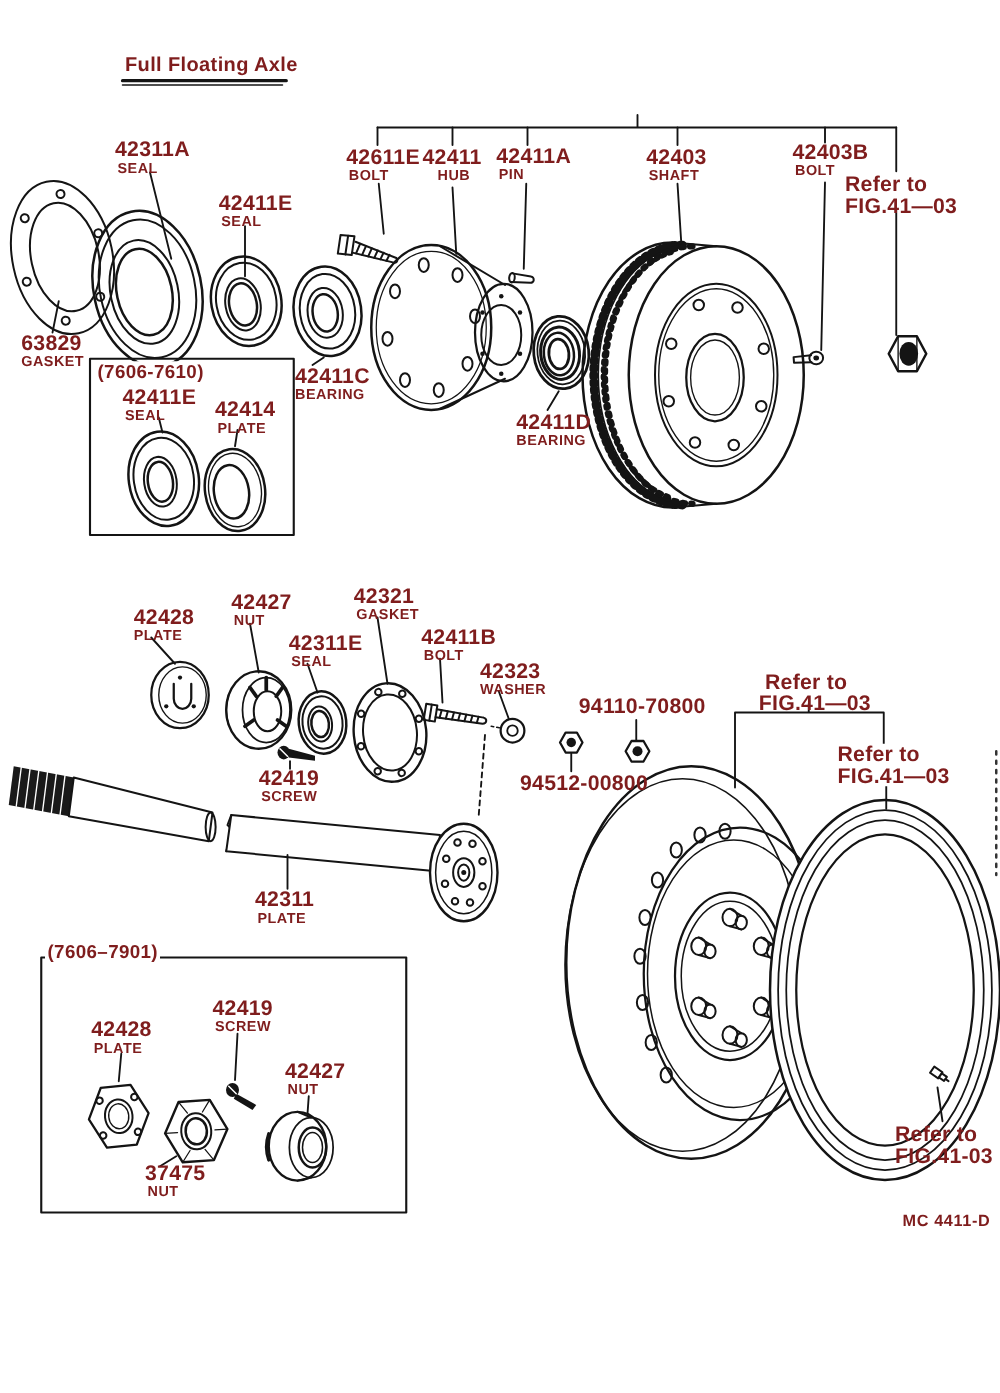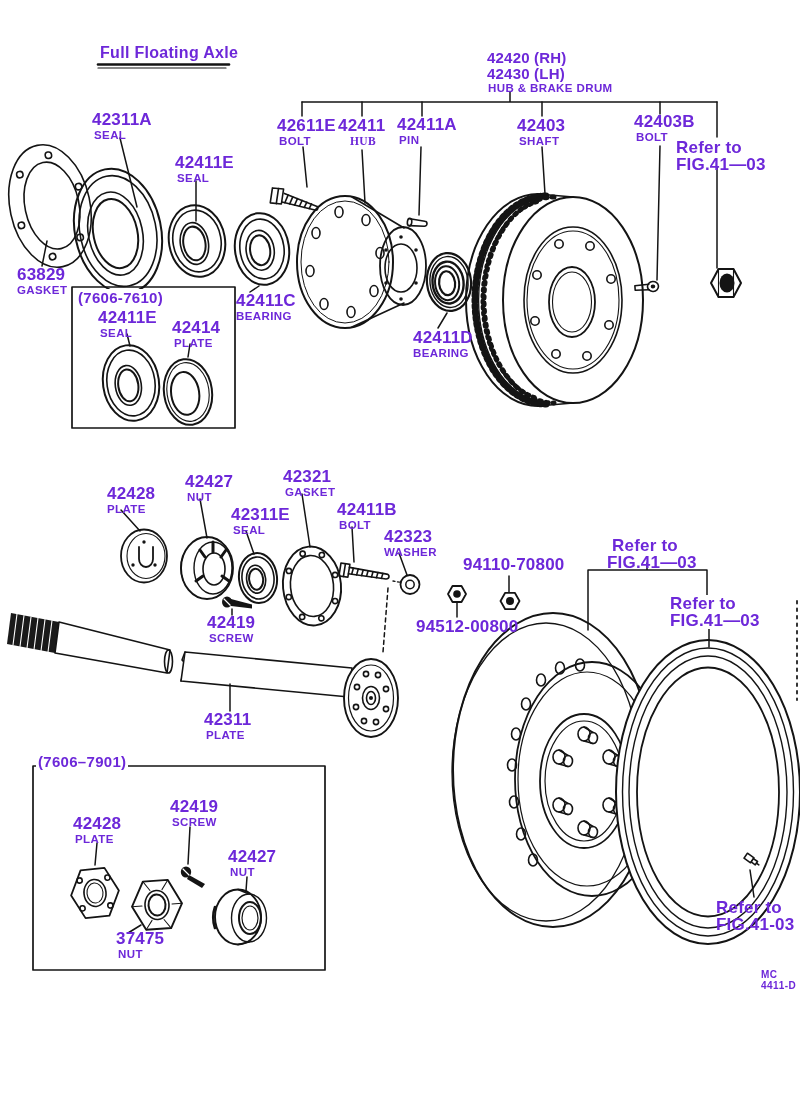--- a/index.html
+++ b/index.html
@@ -1,28 +1,28 @@
 <!DOCTYPE html>
 <html><head>
 <meta charset="utf-8">
 <style>
   html,body{margin:0;padding:0;background:#fff;}
   #page{position:relative;width:800px;height:1114px;background:#fff;overflow:hidden;
-        font-family:"Liberation Sans",sans-serif;color:#6d28d9;}
+        font-family:"Liberation Sans",sans-serif;color:#7f1d1d;}
   #art{position:absolute;left:0;top:0;}
   .plabel{position:absolute;line-height:1.05;white-space:nowrap;}
   .code{font-size:17px;font-weight:700;letter-spacing:.2px;}
   .pname{font-size:11.5px;font-weight:700;letter-spacing:.4px;margin-left:2px;}
   .title{position:absolute;font-size:16px;font-weight:700;letter-spacing:.3px;}
   .asm .code{font-size:15px;}
   .asm .pname{font-size:11.5px;margin-left:1px;}
   .refer{position:absolute;font-size:17px;font-weight:700;line-height:1.0;letter-spacing:.2px;white-space:nowrap;}
   .boxrange{position:absolute;font-size:15px;font-weight:700;letter-spacing:.3px;background:#fff;padding:0 2px;}
-  .mc{position:absolute;font-size:10px;font-weight:700;letter-spacing:.5px;margin-left:39px;}
-  .ml12{margin-left:12px;font-family:Liberation Serif, serif;}
+  .mc{position:absolute;font-size:13px;font-weight:700;letter-spacing:.5px;}
+  .ml12{margin-left:12px;}
 </style>
 </head>
 <body>
 
 <div id="page">
 
 <svg id="art" width="800" height="1114" viewBox="0 0 800 1114" fill="none" stroke="#141414" stroke-width="1.6" stroke-linecap="round" stroke-linejoin="round">
 
   <g>
     <line x1="98" y1="64.5" x2="229" y2="64.5" stroke-width="2.6"></line>
@@ -413,25 +413,20 @@
   <div class="plabel" style="left:338px;top:117px">
     <div class="code">42411</div>
     <div class="pname ml12">HUB</div>
   </div>
 
   <div class="plabel" style="left:397px;top:116px">
     <div class="code">42411A</div>
     <div class="pname">PIN</div>
   </div>
 
-  <div class="plabel asm" style="left:487px;top:50px">
-    <div class="code">42420 (RH)</div>
-    <div class="code">42430 (LH)</div>
-    <div class="pname">HUB &amp; BRAKE DRUM</div>
-  </div>
 
   <div class="plabel" style="left:517px;top:117px">
     <div class="code">42403</div>
     <div class="pname">SHAFT</div>
   </div>
 
   <div class="plabel" style="left:634px;top:113px">
     <div class="code">42403B</div>
     <div class="pname">BOLT</div>
   </div>

